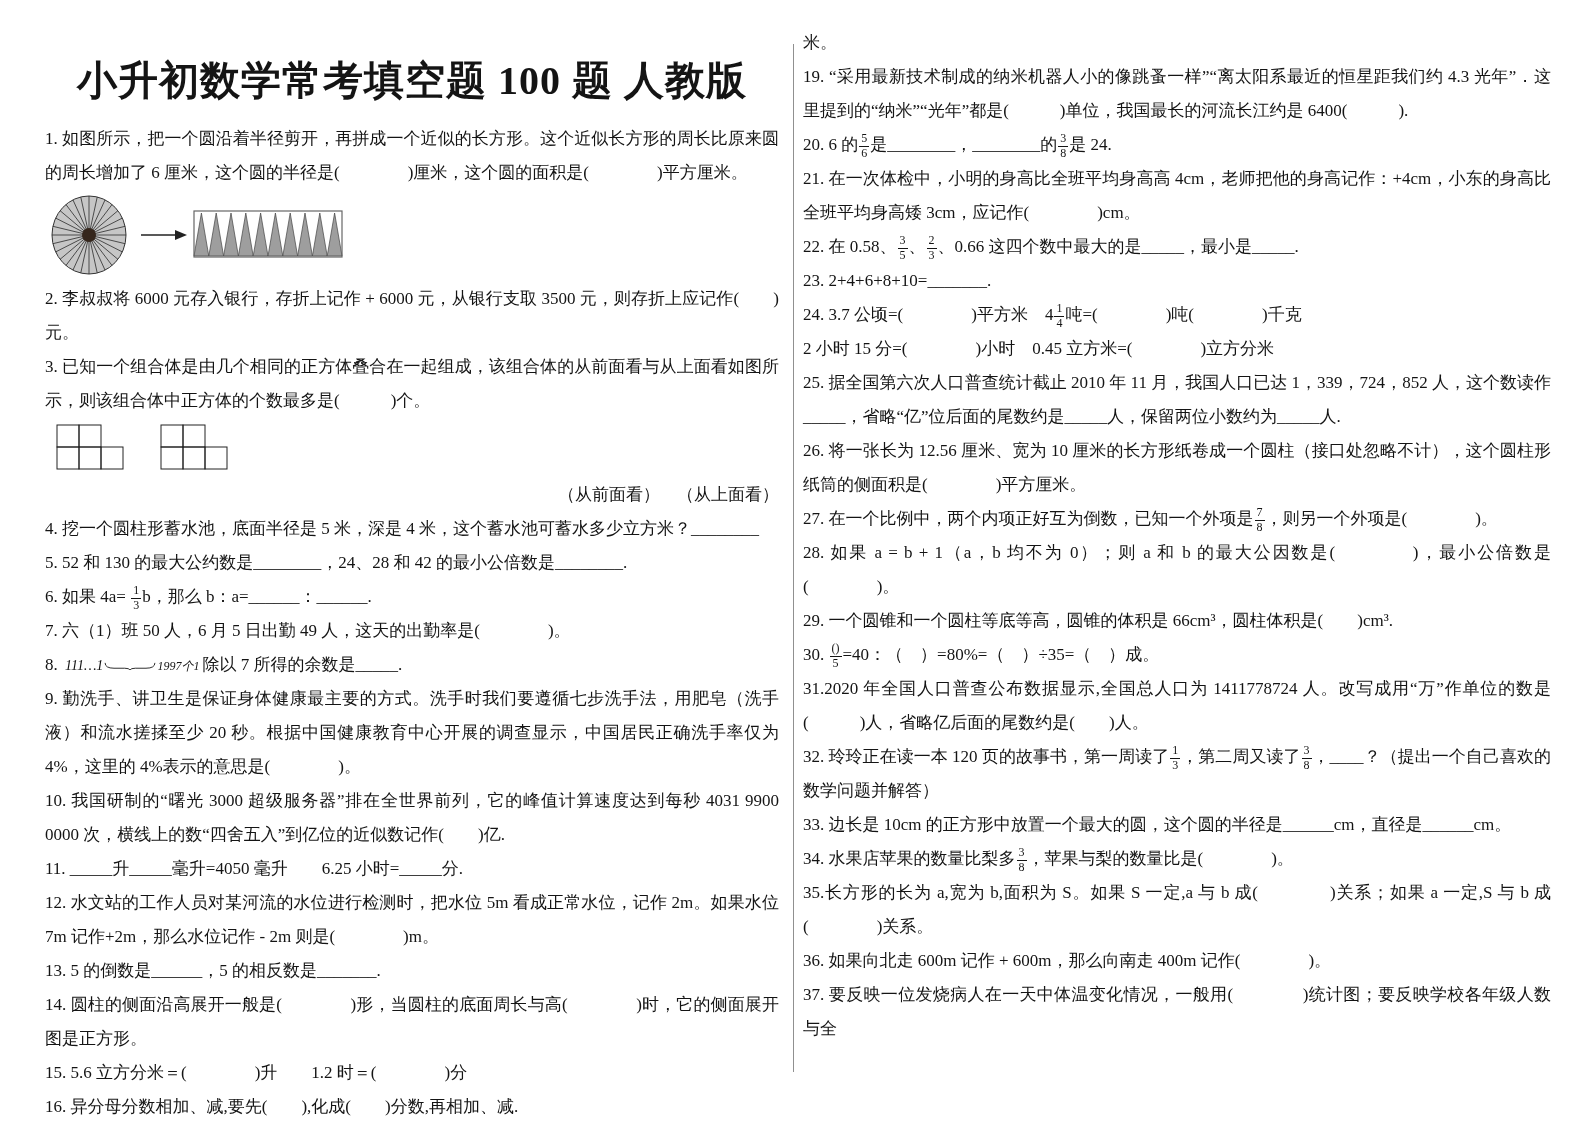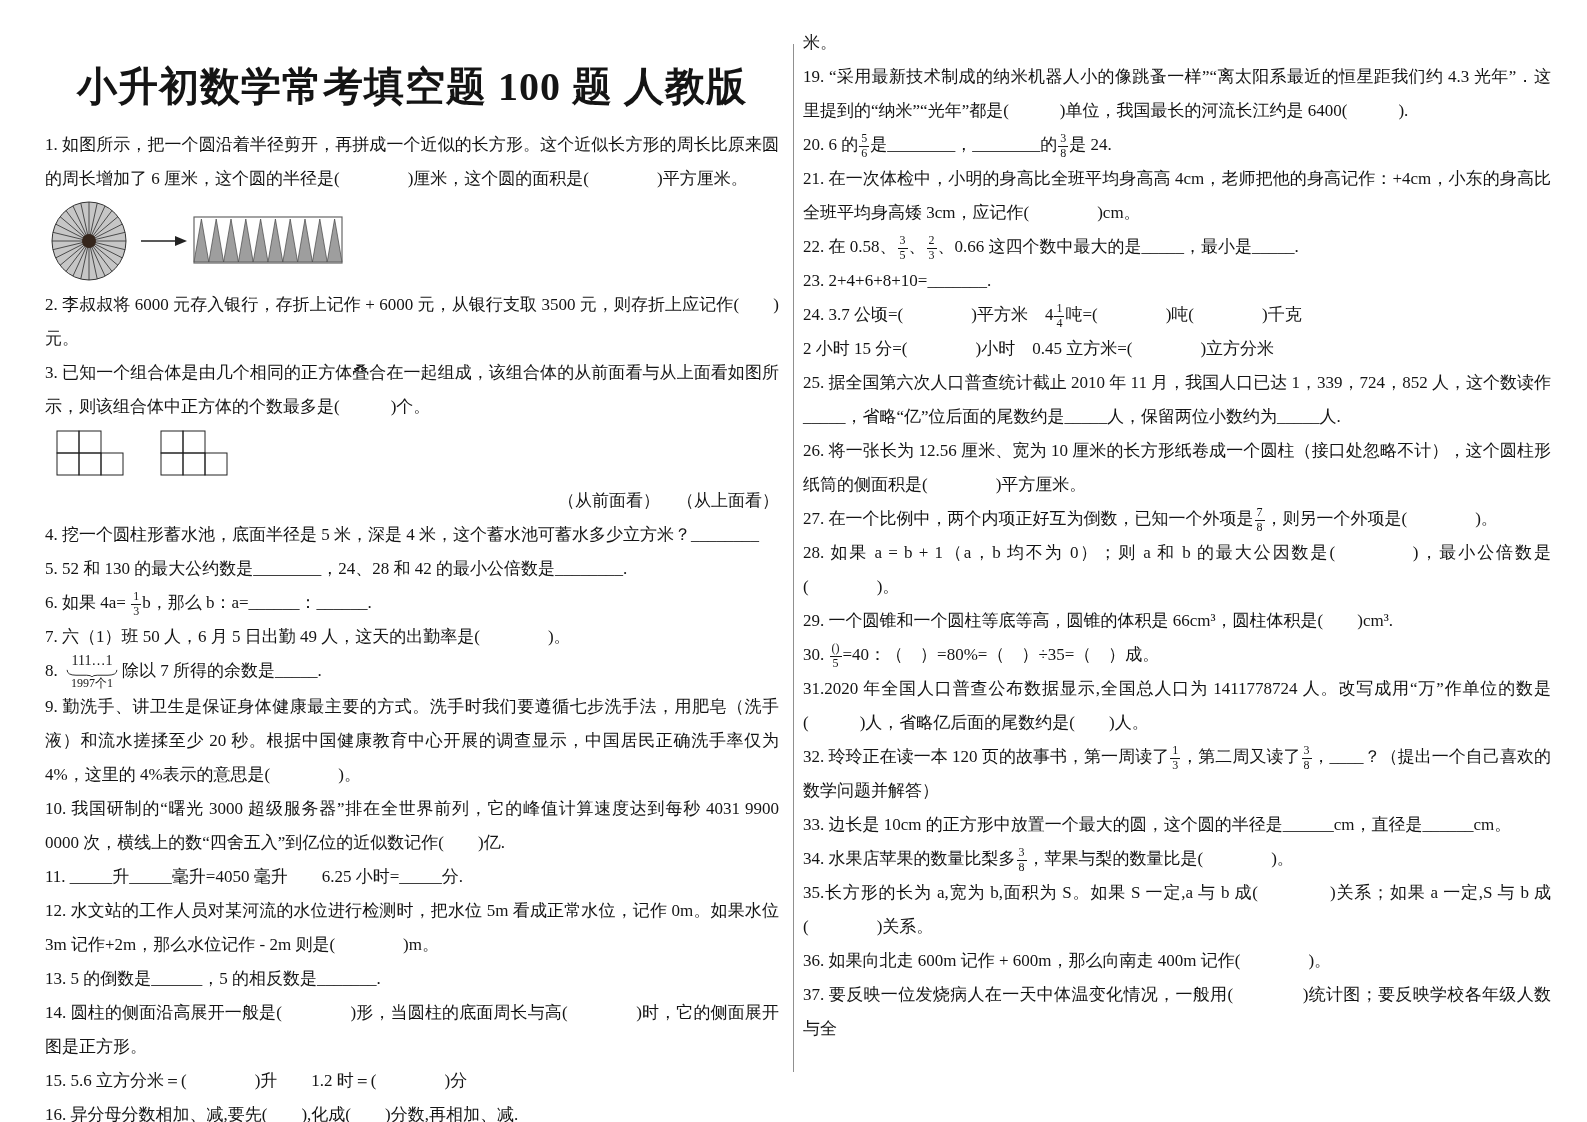--- a/index.html
+++ b/index.html
@@ -1,30 +1,30 @@
 <!DOCTYPE html>
 <html><head>
 <meta charset="utf-8">
 <style>
   html,body{margin:0;padding:0;background:#ffffff;}
   .page{position:relative;width:1587px;height:1122px;background:#ffffff;overflow:hidden;
         font-family:"Liberation Serif","DejaVu Serif",serif;color:#141414;}
   .col{position:absolute;}
   .col-left{left:45px;top:40px;width:734px;}
   .col-right{left:803px;top:26px;width:748px;}
-  h1.title{font-size:40px;line-height:58px;text-align:center;margin:18px 0 12px 0;
+  h1.title{font-size:40px;line-height:58px;text-align:center;margin:12px 0 12px 0;
            font-weight:700;letter-spacing:1px;}
   .q{font-size:17px;line-height:34px;margin:0;text-align:justify;}
   .q.cap{text-align:right;}
   .frac{display:inline-flex;flex-direction:column;align-items:center;vertical-align:middle;
         font-size:12px;line-height:1.15;margin:0 1px;}
   .frac .num{display:block;border-bottom:1px solid #141414;padding:0 2px;}
   .frac .den{display:block;}
-  .ub{display:inline-flex;flex-direction:column;align-items:center;vertical-align:middle;
-      line-height:1.05;margin:0 3px;}
+  .ub{display:inline-flex;flex-direction:row;align-items:center;vertical-align:middle;
+      line-height:1.05;margin:0 3px;font-style:italic;}
   .ub-top{font-size:14px;}
   .ub-bot{font-size:12px;}
   .fig{display:block;margin:4px 0 6px 4px;}
   .divider{position:absolute;left:793px;top:44px;width:1px;height:1028px;background:#909090;}
 </style>
 </head>
 <body>
 
 <div class="page">
   <div class="divider"></div>
@@ -102,21 +102,21 @@
         <p class="q"><span class="txt">8. </span><span class="ub">
             <span class="ub-top">111…1</span>
             <svg width="54" height="8" viewBox="0 0 60 9">
               <path d="M2 1 Q2 7 12 7 L24 7 Q29 7 30 9 Q31 7 36 7 L48 7 Q58 7 58 1" fill="none" stroke="#141414" stroke-width="1"></path>
             </svg>
             <span class="ub-bot">1997个1</span>
           </span><span class="txt">除以 7 所得的余数是_____.</span></p>
         <p class="q"><span class="txt">9. 勤洗手、讲卫生是保证身体健康最主要的方式。洗手时我们要遵循七步洗手法，用肥皂（洗手液）和流水搓揉至少 20 秒。根据中国健康教育中心开展的调查显示，中国居民正确洗手率仅为 4%，这里的 4%表示的意思是(　　　　)。</span></p>
         <p class="q"><span class="txt">10. 我国研制的“曙光 3000 超级服务器”排在全世界前列，它的峰值计算速度达到每秒 4031 9900 0000 次，横线上的数“四舍五入”到亿位的近似数记作(　　)亿.</span></p>
         <p class="q"><span class="txt">11. _____升_____毫升=4050 毫升　　6.25 小时=_____分.</span></p>
-        <p class="q"><span class="txt">12. 水文站的工作人员对某河流的水位进行检测时，把水位 5m 看成正常水位，记作 0m。如果水位 3m 记作+2m，那么水位记作 - 2m 则是(　　　　)m。</span></p>
+        <p class="q"><span class="txt">12. 水文站的工作人员对某河流的水位进行检测时，把水位 5m 看成正常水位，记作 2m。如果水位 7m 记作+2m，那么水位记作 - 2m 则是(　　　　)m。</span></p>
         <p class="q"><span class="txt">13. 5 的倒数是______，5 的相反数是_______.</span></p>
         <p class="q"><span class="txt">14. 圆柱的侧面沿高展开一般是(　　　　)形，当圆柱的底面周长与高(　　　　)时，它的侧面展开图是正方形。</span></p>
         <p class="q"><span class="txt">15. 5.6 立方分米＝(　　　　)升　　1.2 时＝(　　　　)分</span></p>
         <p class="q"><span class="txt">16. 异分母分数相加、减,要先(　　),化成(　　)分数,再相加、减.</span></p>
         <p class="q"></p>
       </div>
   </div>
   <div class="col col-right">
     <div id="col-right">
         <p class="q"><span class="txt">米。</span></p>

